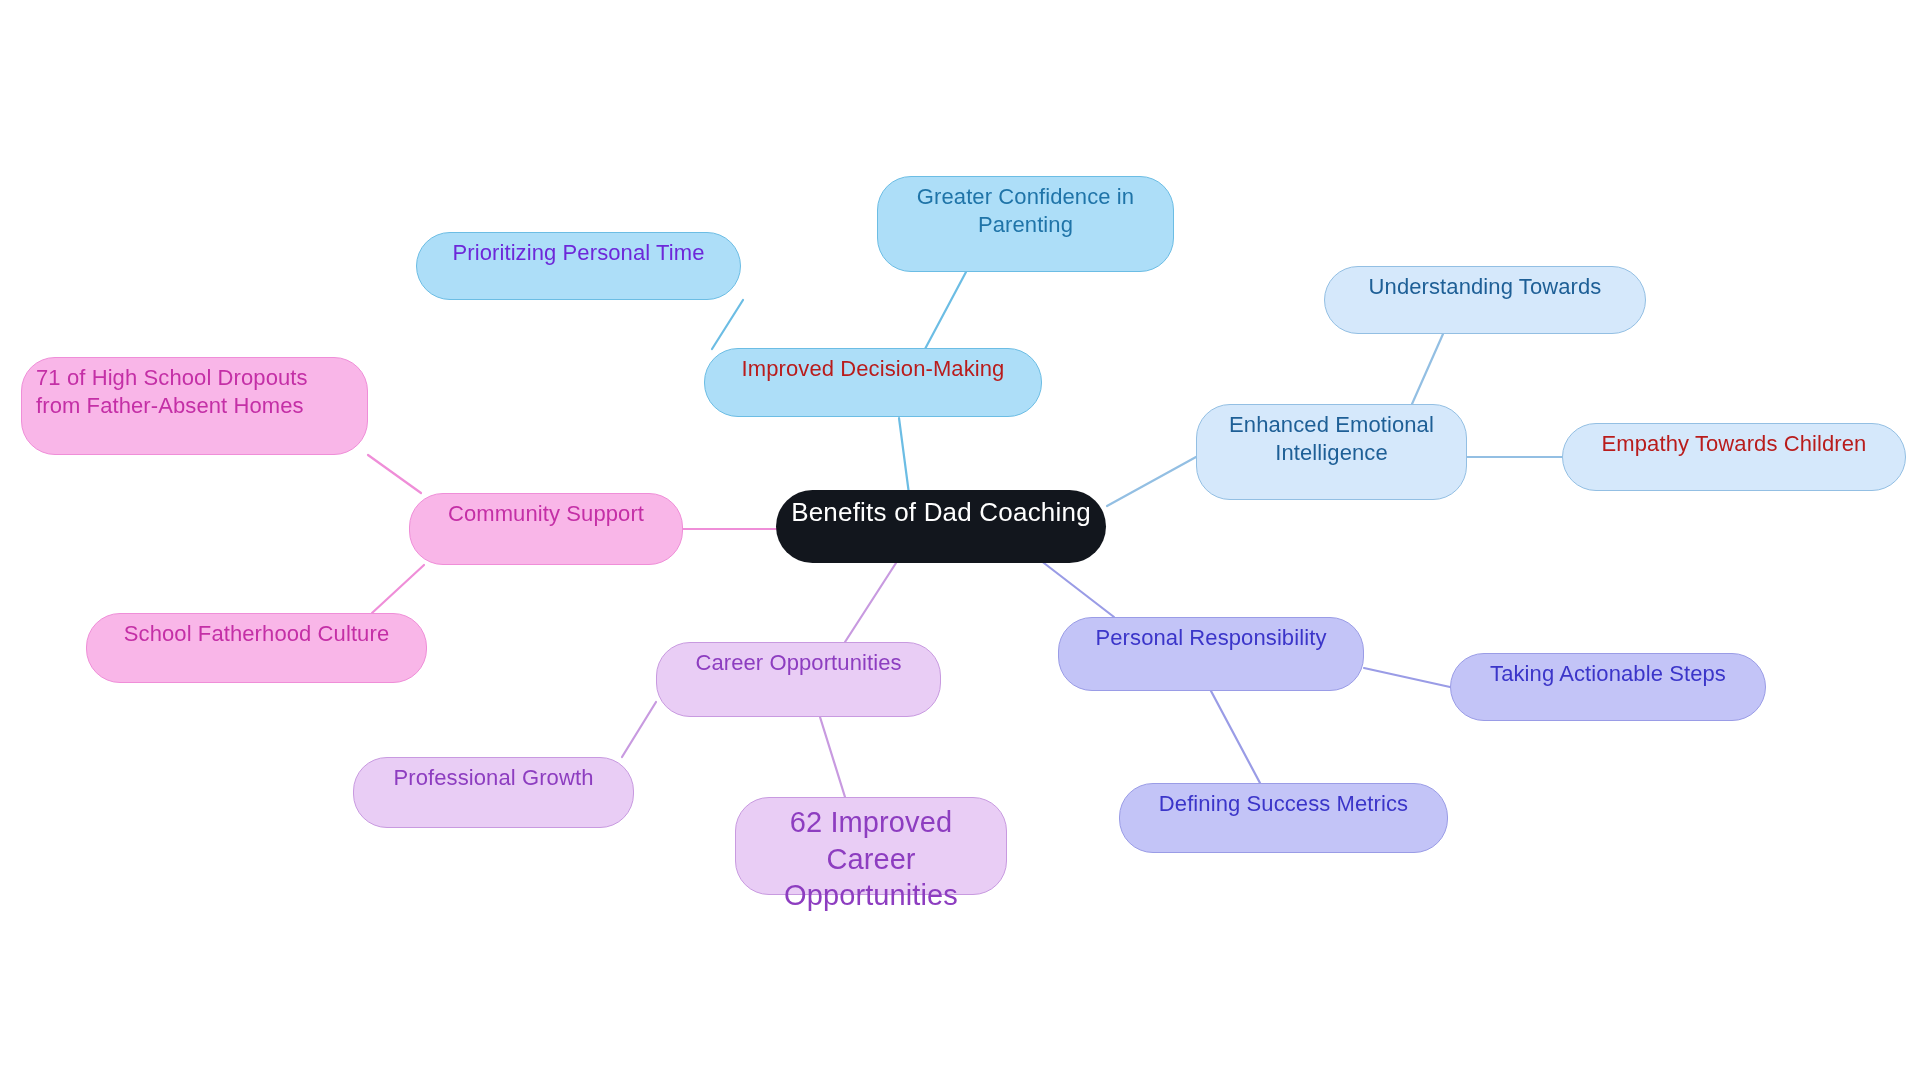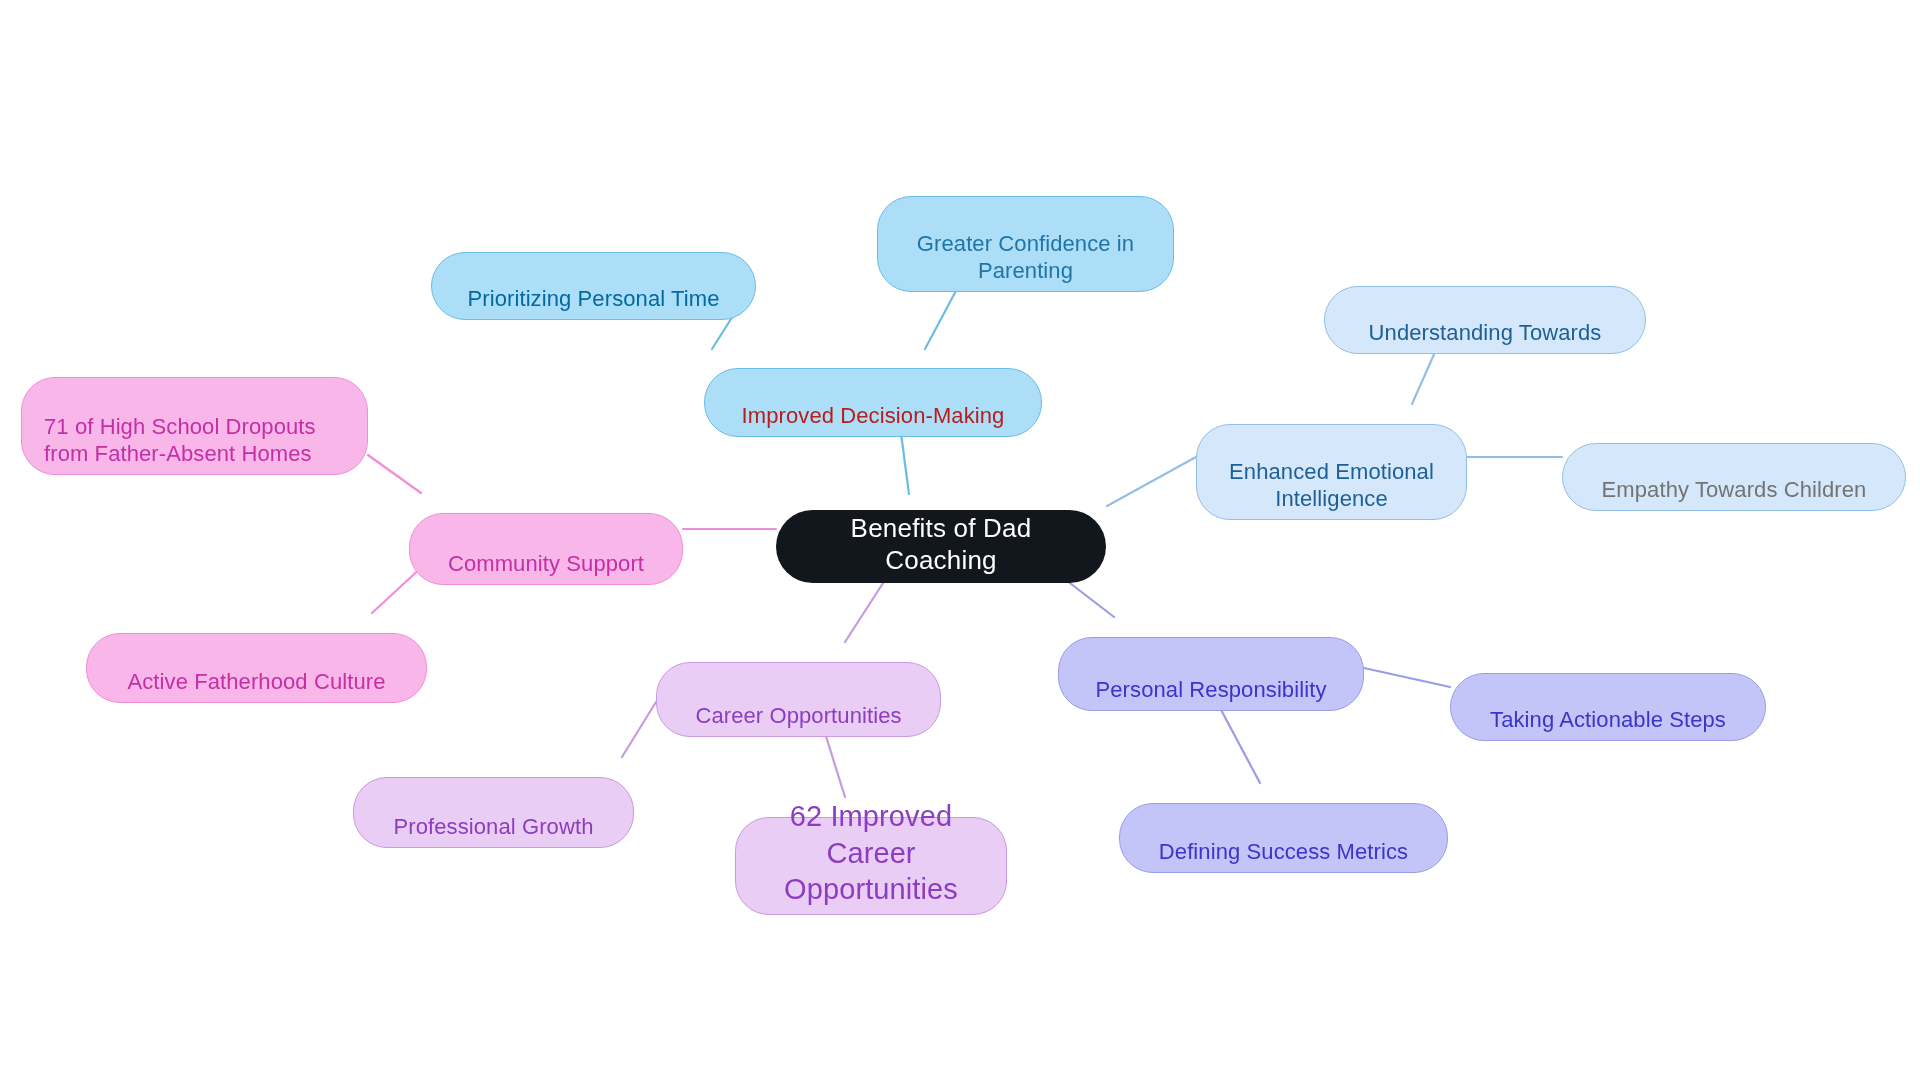--- a/index.html
+++ b/index.html
@@ -23,31 +23,30 @@
     left: 0;
     top: 0;
     width: 1920px;
     height: 1083px;
     pointer-events: none;
   }
   .node {
     position: absolute;
     box-sizing: border-box;
     display: flex;
-    align-items: flex-end;
+    align-items: flex-start;
     justify-content: center;
     border-radius: 34px;
     border-style: solid;
     border-width: 1.5px;
     text-align: center;
     line-height: 1.26;
     white-space: pre-line;
     letter-spacing: 0.1px;
-    padding: 6px 22px;
-    margin-top: 20px;
+    padding: 6px 14px;
   }
   .node.root {
     border-radius: 38px;
     border-width: 0;
     font-size: 26px;
     color: #ffffff;
     background: #12161d;
     letter-spacing: 0.2px;
   }
   .node.leafwrap {
@@ -76,32 +75,32 @@
       <line x1="896" y1="563" x2="845" y2="642" stroke="#c89ae0" stroke-width="2.2" stroke-linecap="round"></line>
       <line x1="656" y1="702" x2="622" y2="757" stroke="#c89ae0" stroke-width="2.2" stroke-linecap="round"></line>
       <line x1="820" y1="717" x2="845" y2="797" stroke="#c89ae0" stroke-width="2.2" stroke-linecap="round"></line>
       <line x1="776" y1="529" x2="683" y2="529" stroke="#ef8ed8" stroke-width="2.2" stroke-linecap="round"></line>
       <line x1="421" y1="493" x2="368" y2="455" stroke="#ef8ed8" stroke-width="2.2" stroke-linecap="round"></line>
       <line x1="424" y1="565" x2="372" y2="613" stroke="#ef8ed8" stroke-width="2.2" stroke-linecap="round"></line>
     </svg>
   <div id="nodes">
       <div class="node root" style="left: 776px; top: 490px; width: 330px; height: 73px;"><span class="n-title">Benefits of Dad Coaching</span></div>
       <div class="node" style="left: 704px; top: 348px; width: 338px; height: 69px; background: rgb(173, 222, 248); border-color: rgb(108, 189, 228); color: #b91c1c; font-size: 22px;"><span class="n-title">Improved Decision-Making</span></div>
-      <div class="node" style="left: 431px; top: 232px; width: 325px; height: 68px; background: rgb(173, 222, 248); border-color: rgb(108, 189, 228); color: #0369a1; font-size: 22px;"><span class="n-title">Prioritizing Personal Time</span></div>
+      <div class="node" style="left: 416px; top: 232px; width: 325px; height: 68px; background: rgb(173, 222, 248); border-color: rgb(108, 189, 228); color: #6d28d9; font-size: 22px;"><span class="n-title">Prioritizing Personal Time</span></div>
       <div class="node" style="left: 877px; top: 176px; width: 297px; height: 96px; background: rgb(173, 222, 248); border-color: rgb(108, 189, 228); color: rgb(31, 116, 168); font-size: 22px;"><span class="n-title">Greater Confidence in
 Parenting</span></div>
       <div class="node" style="left: 1196px; top: 404px; width: 271px; height: 96px; background: rgb(213, 232, 251); border-color: rgb(147, 191, 227); color: rgb(30, 95, 150); font-size: 22px;"><span class="n-title">Enhanced Emotional
 Intelligence</span></div>
       <div class="node" style="left: 1058px; top: 617px; width: 306px; height: 74px; background: rgb(195, 196, 247); border-color: rgb(154, 156, 230); color: rgb(59, 53, 201); font-size: 22px;"><span class="n-title">Personal Responsibility</span></div>
       <div class="node" style="left: 656px; top: 642px; width: 285px; height: 75px; background: rgb(233, 205, 245); border-color: rgb(200, 154, 224); color: rgb(141, 61, 192); font-size: 22px;"><span class="n-title">Career Opportunities</span></div>
       <div class="node" style="left: 409px; top: 493px; width: 274px; height: 72px; background: rgb(249, 182, 232); border-color: rgb(239, 142, 216); color: rgb(196, 47, 166); font-size: 22px;"><span class="n-title">Community Support</span></div>
       <div class="node" style="left: 1324px; top: 266px; width: 322px; height: 68px; background: rgb(213, 232, 251); border-color: rgb(147, 191, 227); color: rgb(30, 95, 150); font-size: 22px;"><span class="n-title">Understanding Towards</span></div>
-      <div class="node" style="left: 1562px; top: 423px; width: 344px; height: 68px; background: rgb(213, 232, 251); border-color: rgb(147, 191, 227); color: #737373; font-size: 22px;"><span class="n-title">Empathy Towards Children</span></div>
+      <div class="node" style="left: 1562px; top: 423px; width: 344px; height: 68px; background: rgb(213, 232, 251); border-color: rgb(147, 191, 227); color: #b91c1c; font-size: 22px;"><span class="n-title">Empathy Towards Children</span></div>
       <div class="node" style="left: 1450px; top: 653px; width: 316px; height: 68px; background: rgb(195, 196, 247); border-color: rgb(154, 156, 230); color: rgb(59, 53, 201); font-size: 22px;"><span class="n-title">Taking Actionable Steps</span></div>
       <div class="node" style="left: 1119px; top: 783px; width: 329px; height: 70px; background: rgb(195, 196, 247); border-color: rgb(154, 156, 230); color: rgb(59, 53, 201); font-size: 22px;"><span class="n-title">Defining Success Metrics</span></div>
       <div class="node" style="left: 735px; top: 797px; width: 272px; height: 98px; background: rgb(233, 205, 245); border-color: rgb(200, 154, 224); color: rgb(141, 61, 192); font-size: 29px;"><span class="n-title">62 Improved Career
 Opportunities</span></div>
       <div class="node" style="left: 353px; top: 757px; width: 281px; height: 71px; background: rgb(233, 205, 245); border-color: rgb(200, 154, 224); color: rgb(141, 61, 192); font-size: 22px;"><span class="n-title">Professional Growth</span></div>
-      <div class="node" style="left: 86px; top: 613px; width: 341px; height: 70px; background: rgb(249, 182, 232); border-color: rgb(239, 142, 216); color: rgb(196, 47, 166); font-size: 22px;"><span class="n-title">Active Fatherhood Culture</span></div>
+      <div class="node" style="left: 86px; top: 613px; width: 341px; height: 70px; background: rgb(249, 182, 232); border-color: rgb(239, 142, 216); color: rgb(196, 47, 166); font-size: 22px;"><span class="n-title">School Fatherhood Culture</span></div>
       <div class="node leafwrap" style="left: 21px; top: 357px; width: 347px; height: 98px; background: rgb(249, 182, 232); border-color: rgb(239, 142, 216); color: rgb(196, 47, 166); font-size: 22px;"><span class="n-title">71 of High School Dropouts
 from Father-Absent Homes</span></div>
     </div>
 </div>
 
 </body></html>

